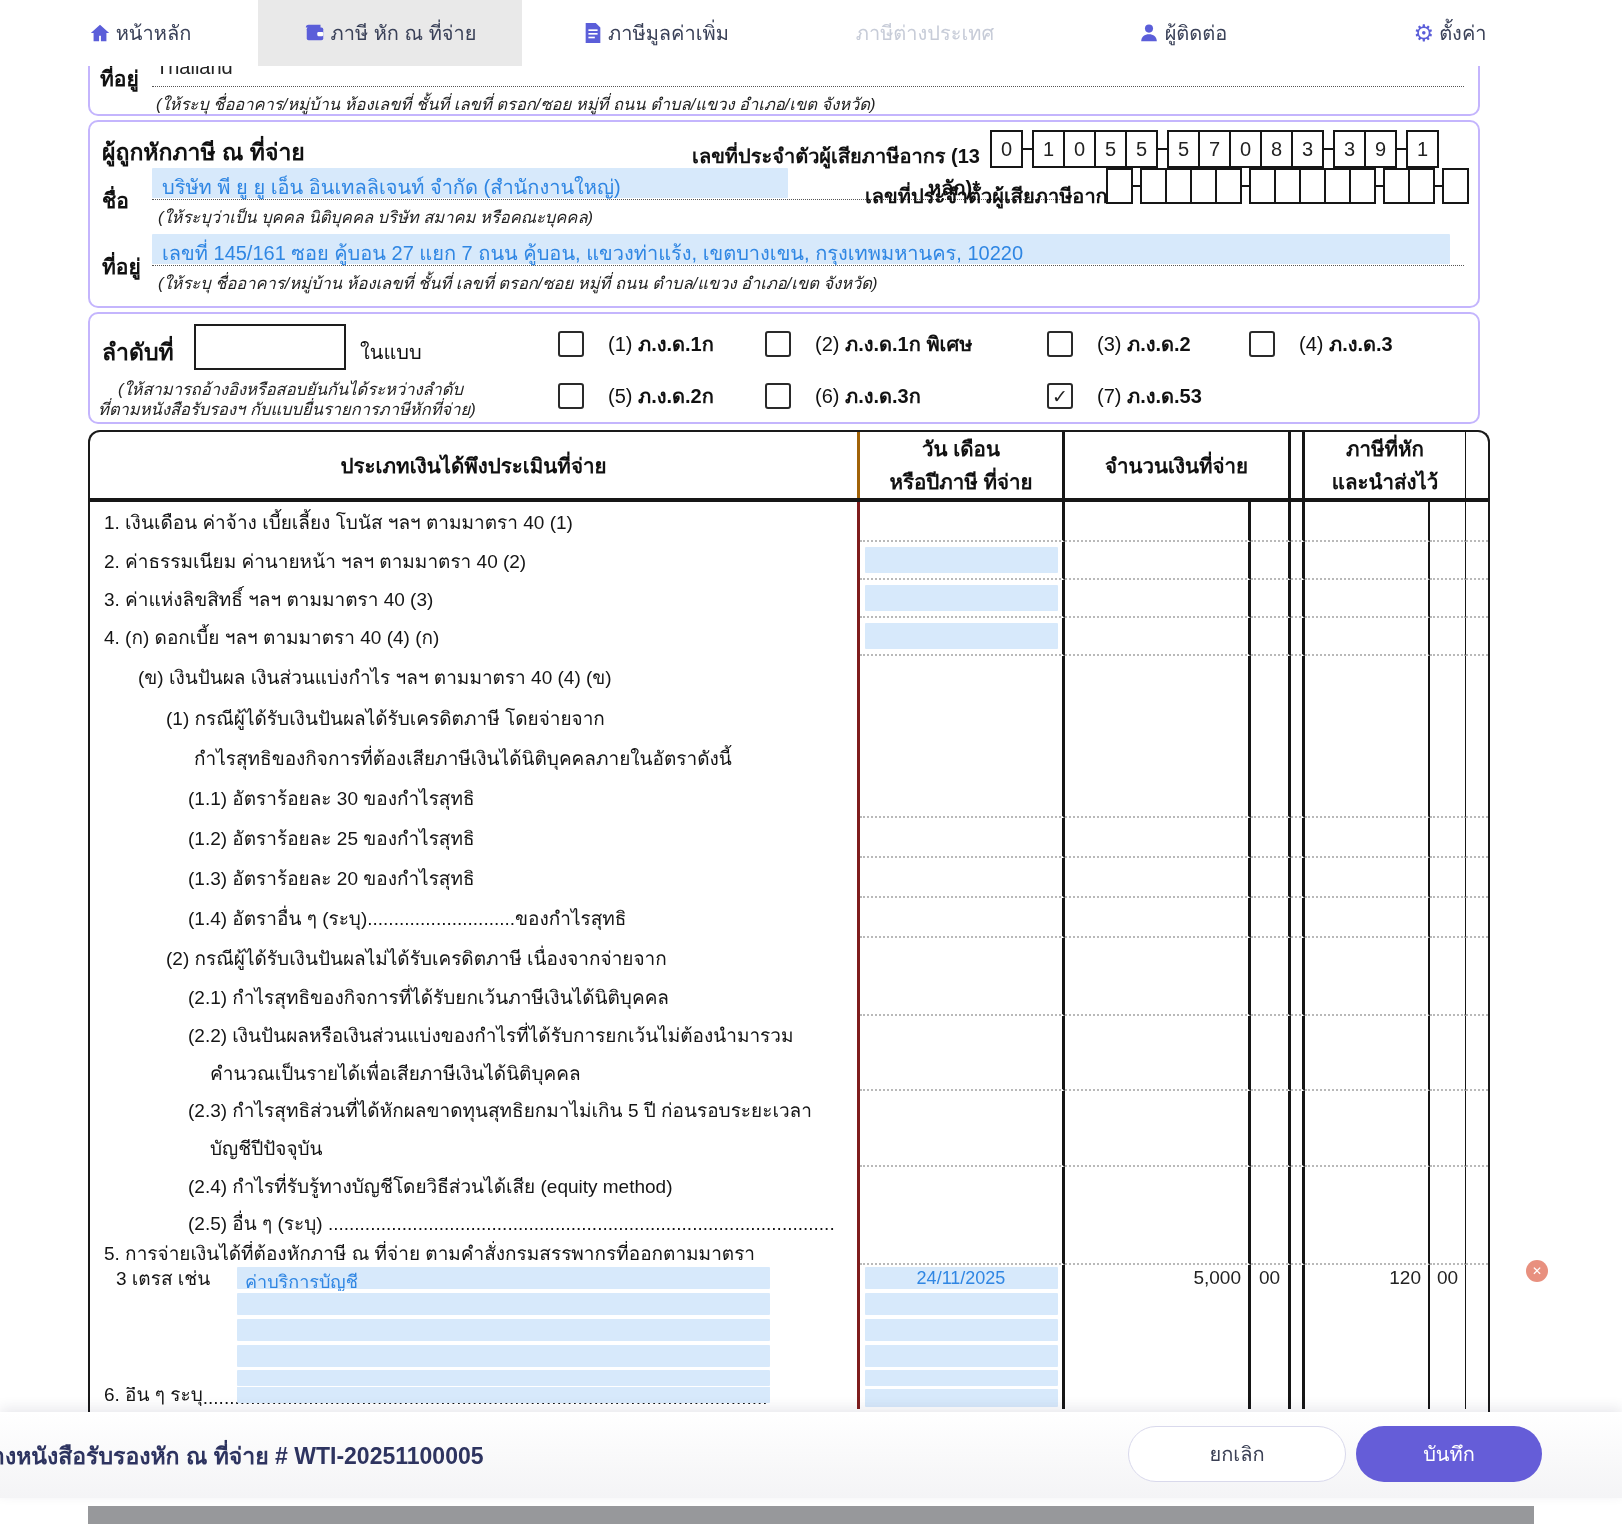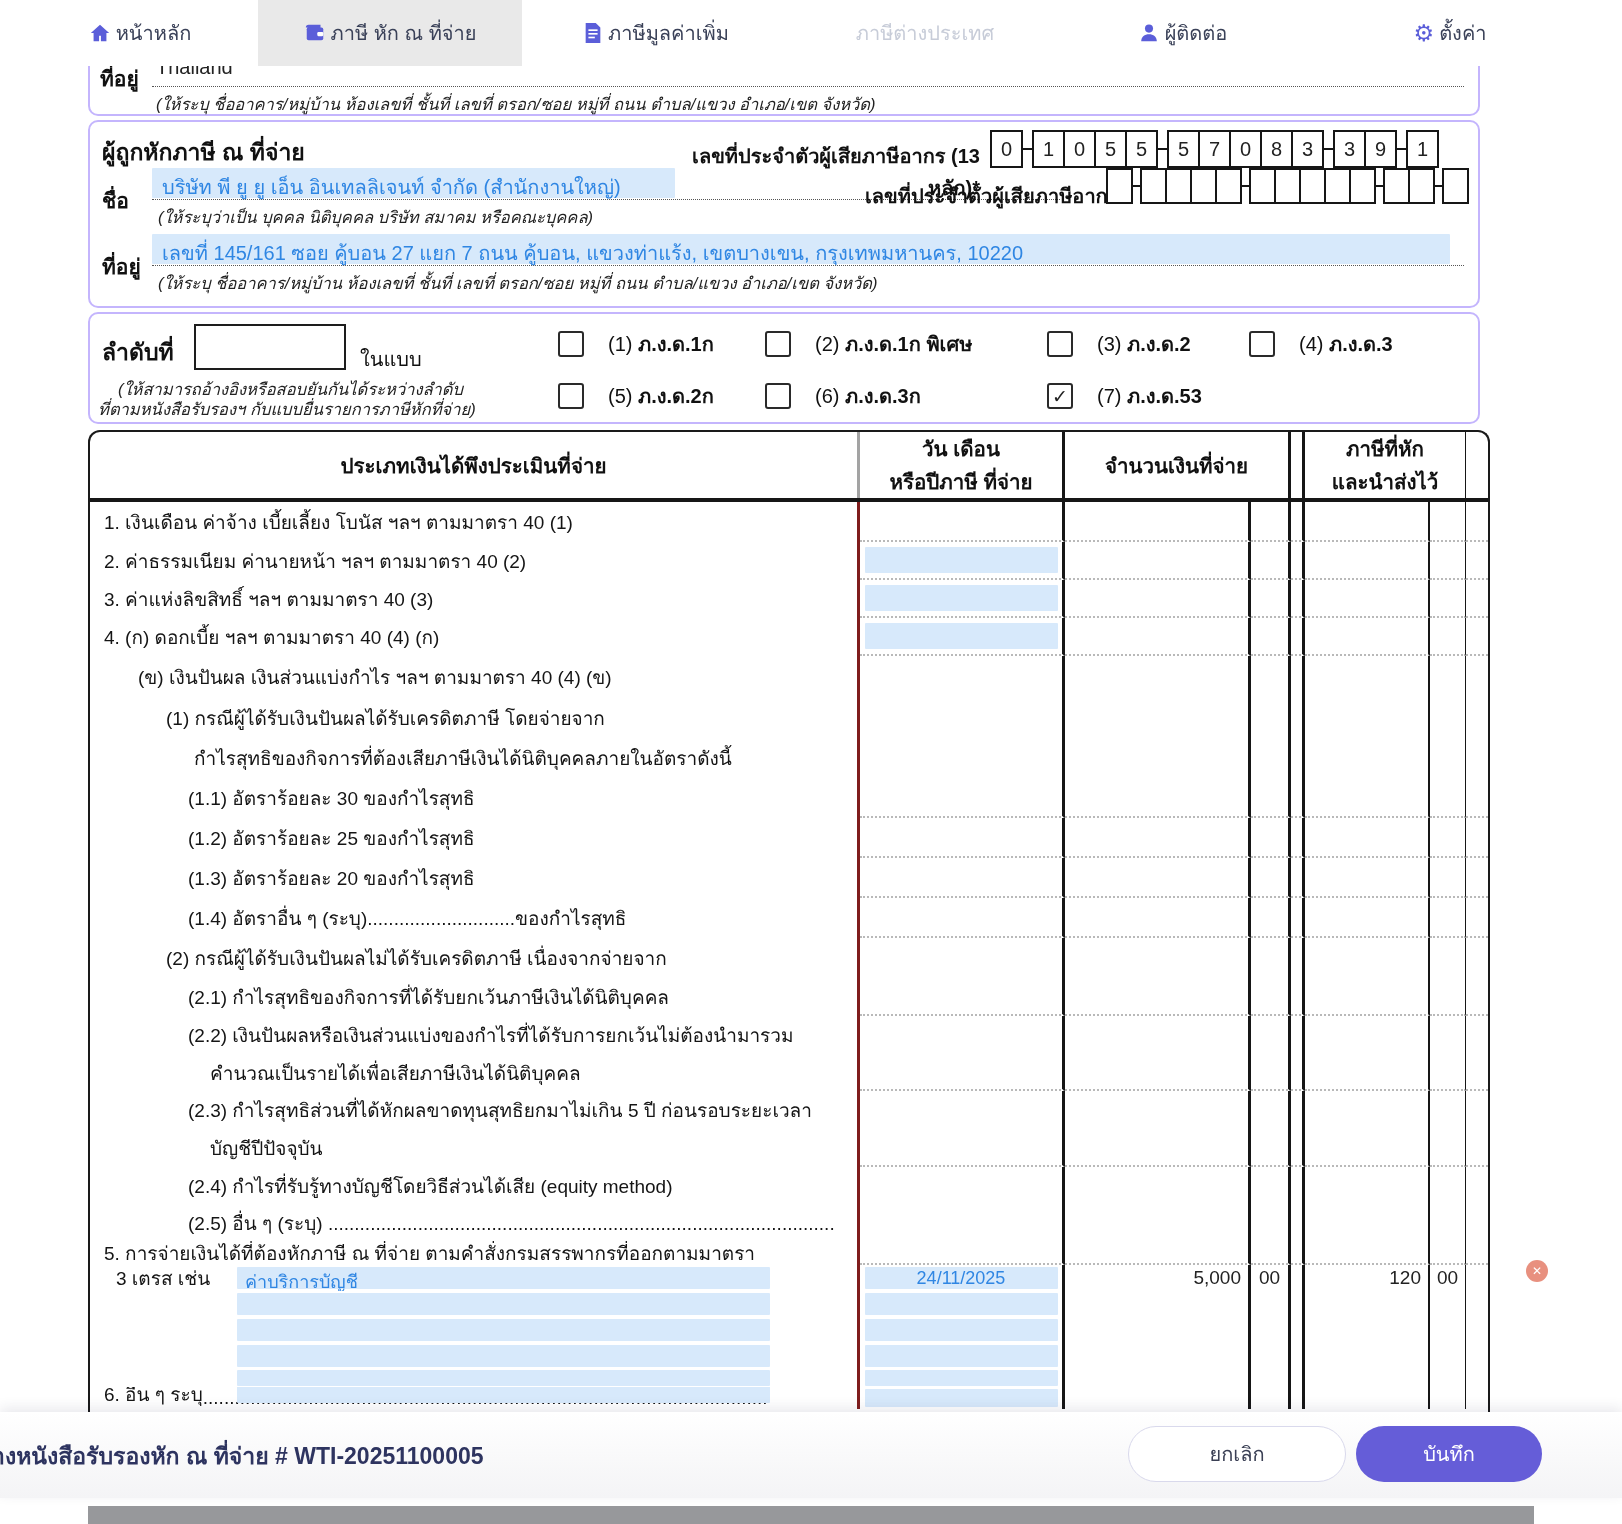--- a/index.html
+++ b/index.html
@@ -36,21 +36,21 @@
   .cb { width:26px; height:26px; border:2.5px solid #2a2a2a; border-radius:3px; background:#fff;
         display:flex; align-items:center; justify-content:center; font-size:19px; color:#222; }
   .cbitem { position:absolute; display:flex; align-items:center; gap:24px; font-size:20px; color:#111; }
   .cbitem .fname { font-weight:bold; }
 
   
   .itable { position:absolute; left:88px; top:430px; width:1402px; height:982px; border:2px solid #1a1a1a;
             border-bottom:none; border-radius:12px 12px 0 0; overflow:hidden; background:#fff; }
   .hrow { display:flex; height:70px; border-bottom:4px solid #161616; font-weight:bold; font-size:20.5px; color:#111; }
   .hrow > div { display:flex; flex-direction:column; align-items:center; justify-content:center; text-align:center; }
-  .hc1 { width:770px; border-right:3px solid #a3a3a3; }
+  .hc1 { width:770px; border-right:3px solid #a16207; }
   .hc2 { width:205px; border-right:3px solid #161616; }
   .hc3 { width:226px; border-right:3px solid #161616; }
   .hcg { width:14px;  border-right:3px solid #161616; }
   .hc4 { width:161px; border-right:1px solid #161616; }
   .hc5 { flex:1; }
 
   .trow { display:flex; }
   .trow > div { display:flex; align-items:center; }
   .cdesc  { width:770px; border-right:3px solid #7f1d1d; font-size:19px; color:#151515; white-space:nowrap; overflow:hidden; }
   .cdate  { width:205px; border-right:3px solid #161616; justify-content:center; }
@@ -128,21 +128,21 @@
         <div class="tbox">3</div>
         <div class="tbox">9</div>
       </div>
       <div class="tconn"></div>
       <div class="tgroup">
           <div class="tbox">1</div>
         </div>
     </div>
 
     <div class="blabel" style="position:absolute;left:12px;top:62px;font-size:21px;">ชื่อ</div>
-    <div class="bluefld" style="position:absolute;left:62px;top:46px;width:523px;height:30px;">
+    <div class="bluefld" style="position:absolute;left:62px;top:46px;width:636px;height:30px;">
       <div class="blue-text" style="padding:3px 0 0 10px;font-size:20px;white-space:nowrap;">บริษัท พี ยู ยู เอ็น อินเทลลิเจนท์ จำกัด (สำนักงานใหญ่)</div>
     </div>
     <div class="dotline" style="position:absolute;left:62px;width:908px;top:77px;"></div>
     <div class="hint" style="position:absolute;left:68px;top:82px;">(ให้ระบุว่าเป็น บุคคล นิติบุคคล บริษัท สมาคม หรือคณะบุคคล)</div>
 
     <div class="blabel" style="position:absolute;left:775px;top:58px;font-size:20px;">เลขที่ประจำตัวผู้เสียภาษีอากร</div>
     <div class="tidrow" style="position:absolute;left:1016px;top:46px;">
       <div class="tgroup">
           <div class="tbox sm"></div>
         </div>
@@ -176,21 +176,21 @@
     <div class="bluefld" style="position:absolute;left:62px;top:112px;width:1298px;height:30px;">
       <div class="blue-text" style="padding:3px 0 0 10px;font-size:20px;white-space:nowrap;">เลขที่ 145/161 ซอย คู้บอน 27 แยก 7 ถนน คู้บอน, แขวงท่าแร้ง, เขตบางเขน, กรุงเทพมหานคร, 10220</div>
     </div>
     <div class="dotline" style="position:absolute;left:62px;right:14px;top:143px;"></div>
     <div class="hint" style="position:absolute;left:68px;top:148px;">(ให้ระบุ ชื่ออาคาร/หมู่บ้าน ห้องเลขที่ ชั้นที่ เลขที่ ตรอก/ซอย หมู่ที่ ถนน ตำบล/แขวง อำเภอ/เขต จังหวัด)</div>
   </div>
 
   <div class="fbox" style="top:312px;height:112px;">
     <div class="blabel" style="position:absolute;left:12px;top:20px;font-size:23px;">ลำดับที่</div>
     <div style="position:absolute;left:104px;top:10px;width:152px;height:46px;border:2px solid #1d1d1d;background:#fff;"></div>
-    <div style="position:absolute;left:270px;top:29px;font-size:20px;color:#111;">ในแบบ</div>
+    <div style="position:absolute;left:270px;top:22px;font-size:20px;color:#111;">ในแบบ</div>
     <div class="hint" style="position:absolute;left:28px;top:62px;">(ให้สามารถอ้างอิงหรือสอบยันกันได้ระหว่างลำดับ</div>
     <div class="hint" style="position:absolute;left:8px;top:82px;">ที่ตามหนังสือรับรองฯ กับแบบยื่นรายการภาษีหักที่จ่าย)</div>
 
     <div class="cbitem" style="left:468px;top:14px;">
       <div class="cb"></div>
       <span><span>(1)</span> <span class="fname">ภ.ง.ด.1ก</span></span>
     </div>
     <div class="cbitem" style="left:675px;top:14px;">
       <div class="cb"></div>
       <span><span>(2)</span> <span class="fname">ภ.ง.ด.1ก พิเศษ</span></span>

